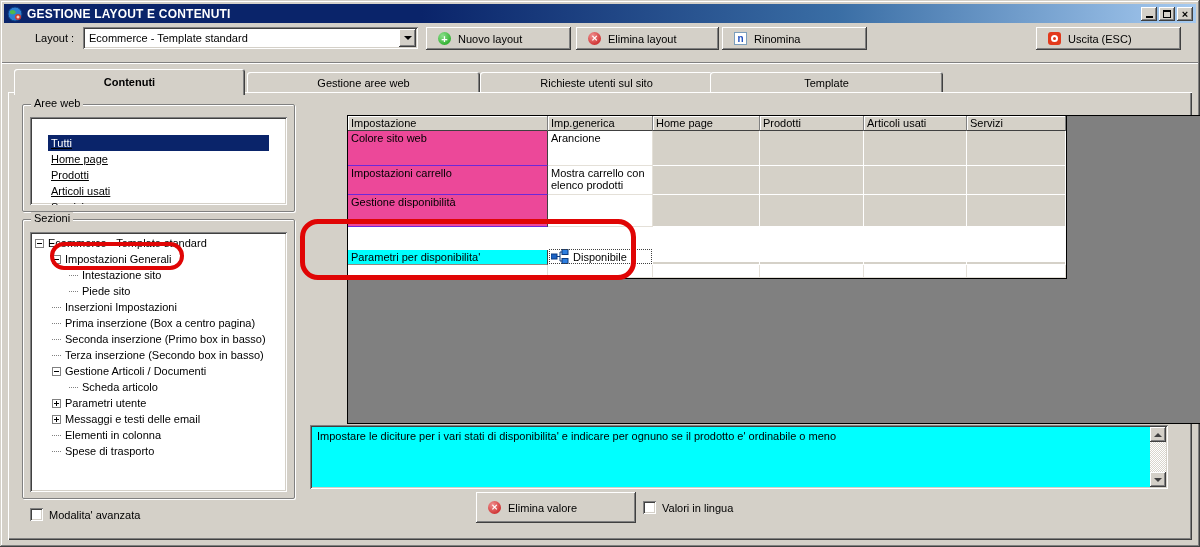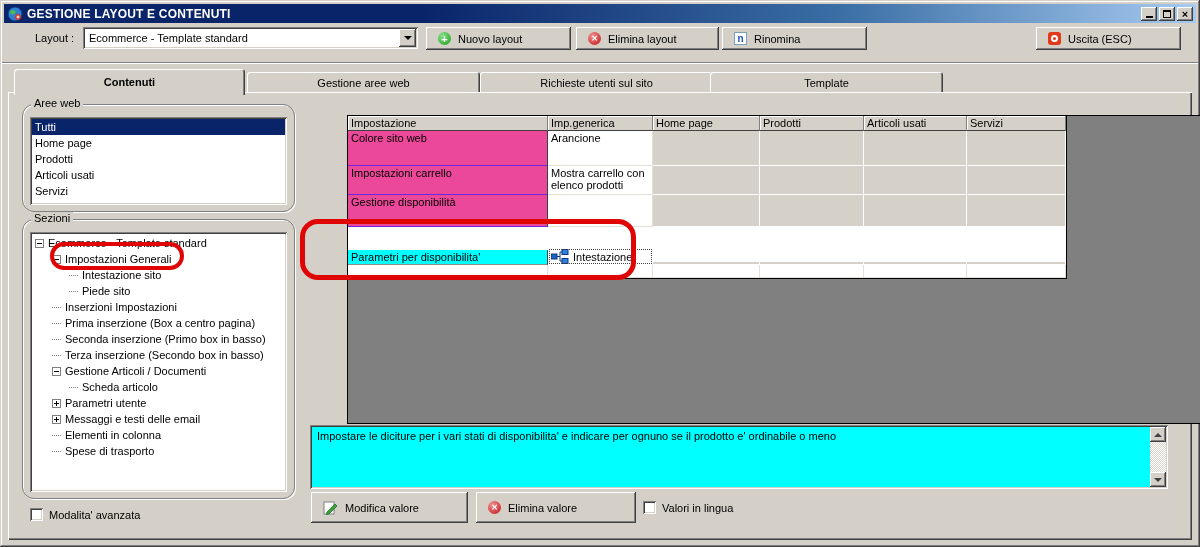--- a/index.html
+++ b/index.html
@@ -63,29 +63,29 @@
     box-shadow: inset 1px 1px 0 #fff, inset -1px 0 0 #404040, inset -2px 0 0 #808080;
     display:flex; align-items:center; justify-content:center; z-index:0;
   }
   .tab.active { top:69px; height:26px; font-weight:bold; z-index:3; }
   .t1{left:14px;width:231px;} .t2{left:247px;width:233px;} .t3{left:480px;width:233px;} .t4{left:702px;width:233px;margin-left:8px;}
   
   .panel {
     position:absolute; left:8px; top:92px; width:1184px; height:448px; background:#D4D0C8; z-index:1;
     box-shadow: inset 1px 1px 0 #fff, inset -1px -1px 0 #404040, inset -2px -2px 0 #808080;
   }
-  .groupbox { position:absolute; border:1px solid #808080; border-radius:12px; box-shadow: inset 1px 1px 0 #fff, 1px 1px 0 #fff; }
+  .groupbox { position:absolute; border:1px solid #808080; border-radius:2px; box-shadow: inset 1px 1px 0 #fff, 1px 1px 0 #fff; }
   .gb-label { position:absolute; top:-8px; left:8px; background:#D4D0C8; padding:0 3px; }
   .gb-aree { left:14px; top:12px;  width:273px; height:108px; }
   .gb-sez  { left:14px; top:127px; width:273px; height:280px; }
   .sunken {
     background:#fff;
     box-shadow: inset 1px 1px 0 #808080, inset -1px -1px 0 #fff, inset 2px 2px 0 #404040, inset -2px -2px 0 #D4D0C8;
   }
-  .listbox { position:absolute; left:7px; top:12px; width:257px; height:88px; padding:2px; overflow:hidden; }
+  .listbox { position:absolute; left:7px; top:12px; width:257px; height:88px; padding:18px; overflow:hidden;text-decoration:underline; }
   .list-item { height:16px; line-height:16px; padding-left:3px; white-space:nowrap; }
   .list-item.selected { background:#0A246A; color:#fff; }
   .tree { position:absolute; left:7px; top:12px; width:257px; height:260px; padding:3px 2px 2px 2px; overflow:hidden; }
   .tree-row { height:16px; display:flex; align-items:center; white-space:nowrap; }
   .d0{padding-left:3px;} .d1{padding-left:20px;} .d2{padding-left:37px;}
   .expander { width:9px; height:9px; border:1px solid #808080; background:#fff; margin-right:4px; position:relative; flex:none; }
   .expander::before { content:""; position:absolute; left:1px; right:1px; top:3px; height:1px; background:#000; }
   .expander.plus::after { content:""; position:absolute; top:1px; bottom:1px; left:3px; width:1px; background:#000; }
   .leaf-dash { width:9px; height:1px; border-top:1px dotted #808080; margin-right:4px; flex:none; }
   .checkrow { position:absolute; display:flex; align-items:center; gap:6px; }
@@ -309,21 +309,21 @@
         </div>
         <div class="grid-row rh4">
           <div class="gc c0 cell-cyan">Parametri per disponibilita'</div>
           <div class="gc c1 cell-sel">
             <svg width="18" height="15" viewBox="0 0 18 15">
               <path d="M6 7.5 H9 M9 3 H11 M9 12 H11 M9 3 V12" stroke="#0A3A80" fill="none"></path>
               <rect x="0" y="5" width="6" height="5" fill="#1B62C4" stroke="#0A3A80"></rect>
               <rect x="11" y="0.5" width="6" height="5" fill="#2E7FE0" stroke="#0A3A80"></rect>
               <rect x="11" y="9.5" width="6" height="5" fill="#2E7FE0" stroke="#0A3A80"></rect>
             </svg>
-            <span>Intestazione</span>
+            <span>Disponibile</span>
           </div>
           <div class="gc c2 cell-gray"></div>
           <div class="gc c3 cell-gray"></div>
           <div class="gc c4 cell-gray"></div>
           <div class="gc c5 cell-gray"></div>
         </div>
         <div class="grid-row rh5">
           <div class="gc c0 cell-white"></div>
           <div class="gc c1 cell-white"></div>
           <div class="gc c2 cell-white"></div>
@@ -339,27 +339,20 @@
       <div class="desc-scroll">
         <div class="sb-btn">
             <span class="arrow-up"></span>
           </div>
         <div class="sb-btn">
             <span class="arrow-dn"></span>
           </div>
       </div>
     </div>
 
-    <div class="btn fbtn btn-modifica">
-      <svg class="ico-pencil" viewBox="0 0 15 14">
-        <rect x="1" y="1" width="10" height="12" fill="#fff" stroke="#808080"></rect>
-        <path d="M4 11 L12 3 L14 5 L6 13 L3.5 13.5 Z" fill="#3FA33F" stroke="#1E6B1E" stroke-width="0.8"></path>
-      </svg>
-      <span>Modifica valore</span>
-    </div>
     <div class="btn fbtn btn-elimina-val">
       <span class="ico-circle ico-red">✕</span>
       <span>Elimina valore</span>
     </div>
     <div class="checkrow cr-lang">
       <span class="checkbox"></span>
       <span>Valori in lingua</span>
     </div>
 
   </div>

